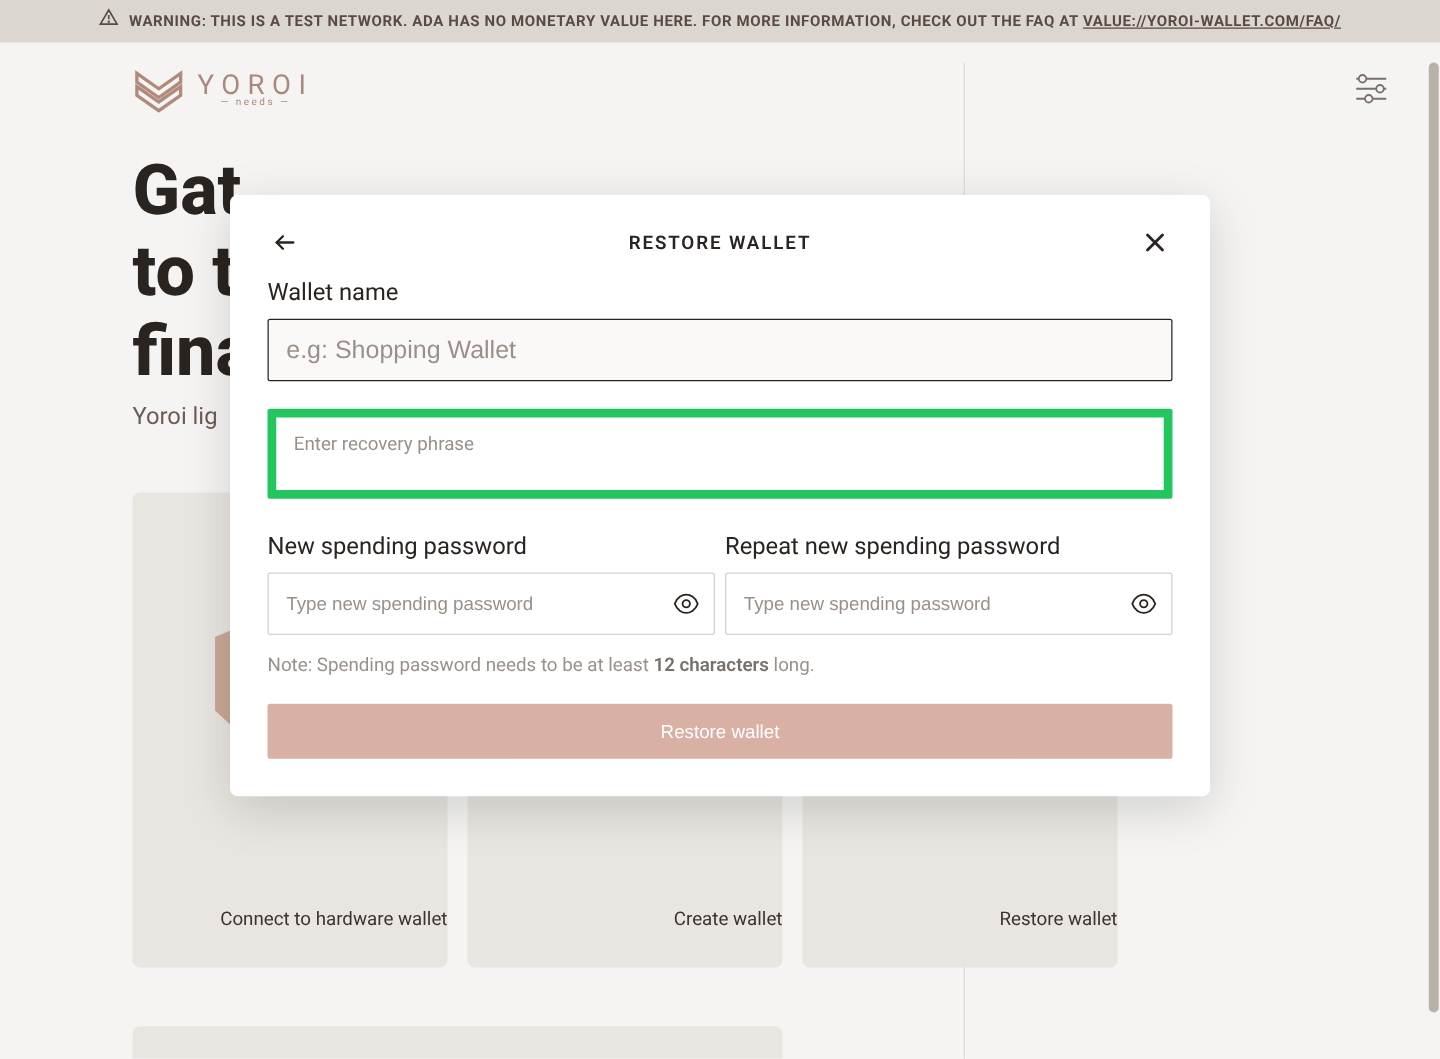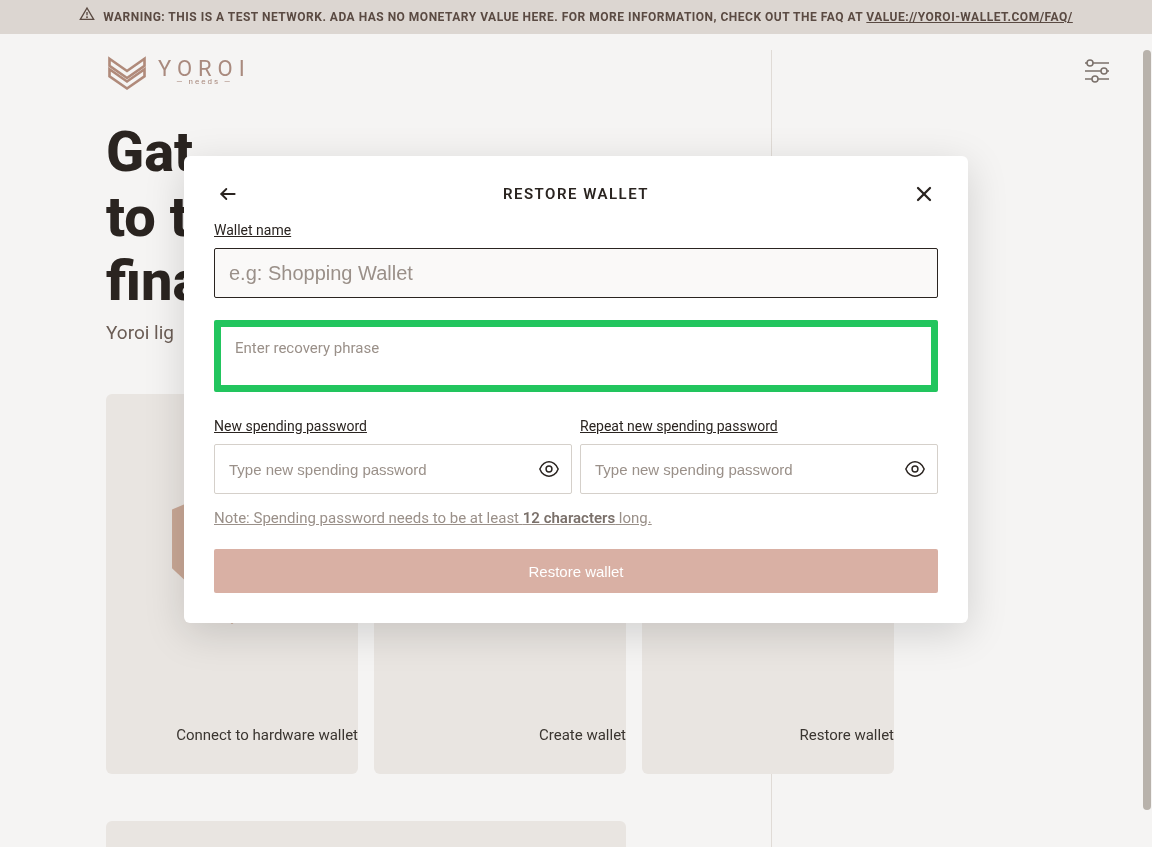--- a/index.html
+++ b/index.html
@@ -195,25 +195,24 @@
     }
     .modal-title {
       flex: 1;
       text-align: center;
       font-size: 15px;
       font-weight: 600;
       letter-spacing: 1.5px;
       color: #2a2420;
     }
     .form-label {
-      font-size: 14px;
+      font-size: 19px;
       color: #2a2420;
       margin-bottom: 10px;
       display: block;
-      text-decoration: underline;
     }
     .text-input {
       width: 100%;
       height: 50px;
       border: 1px solid #2a2420;
       background: #faf9f8;
       border-radius: 2px;
       padding: 0 14px;
       font-size: 20px;
       color: #2a2420;
@@ -275,21 +274,20 @@
       height: 26px;
       display: flex;
       align-items: center;
       justify-content: center;
       cursor: pointer;
     }
     .note {
       font-size: 15px;
       color: #9a9089;
       margin-bottom: 22px;
-      text-decoration: underline;
     }
     .note .bold {
       font-weight: 600;
       color: #7a706a;
     }
     .submit-btn {
       width: 100%;
       height: 44px;
       background: #d9b0a4;
       color: #ffffff;

